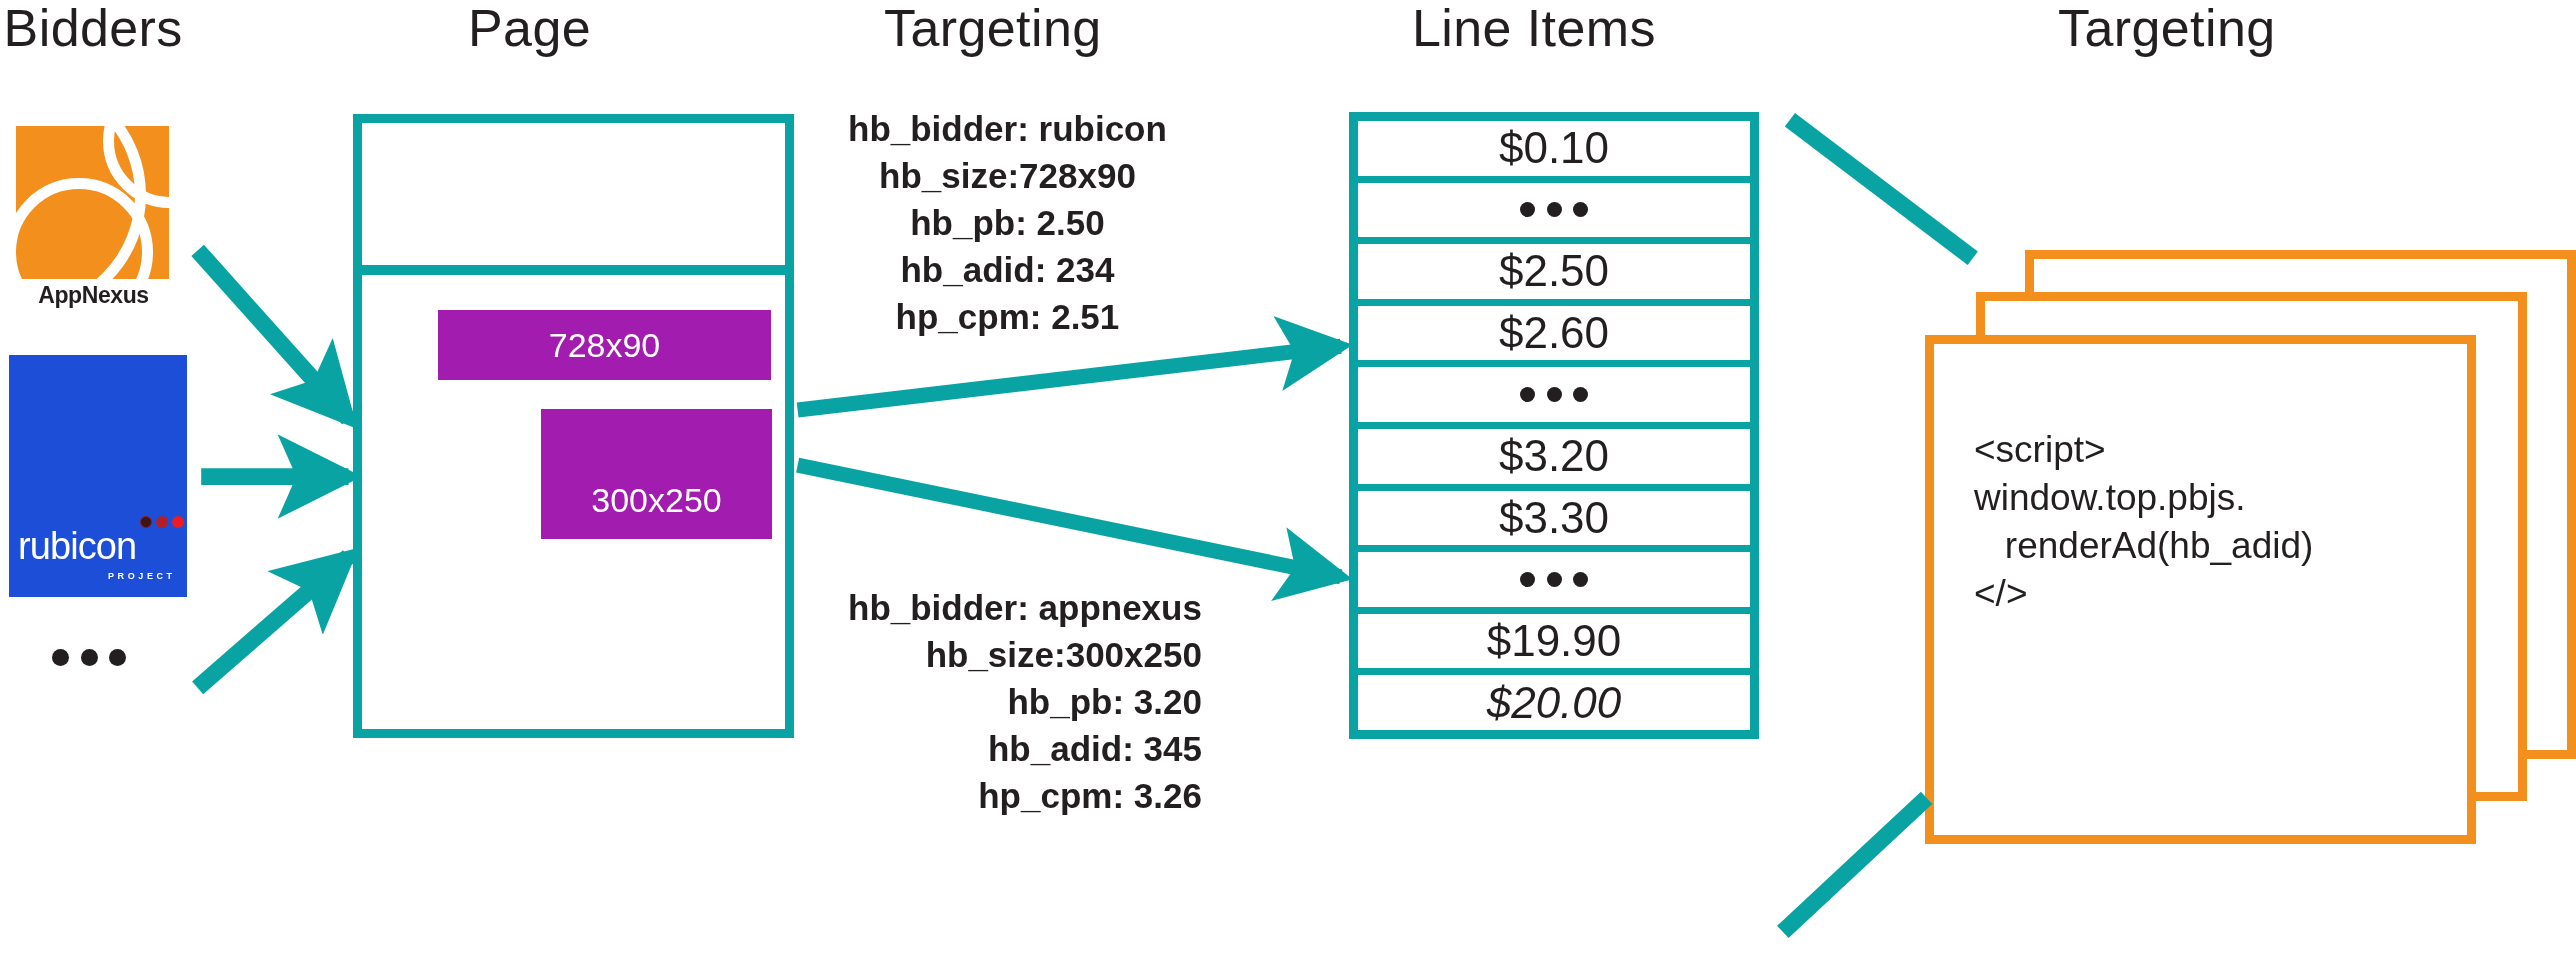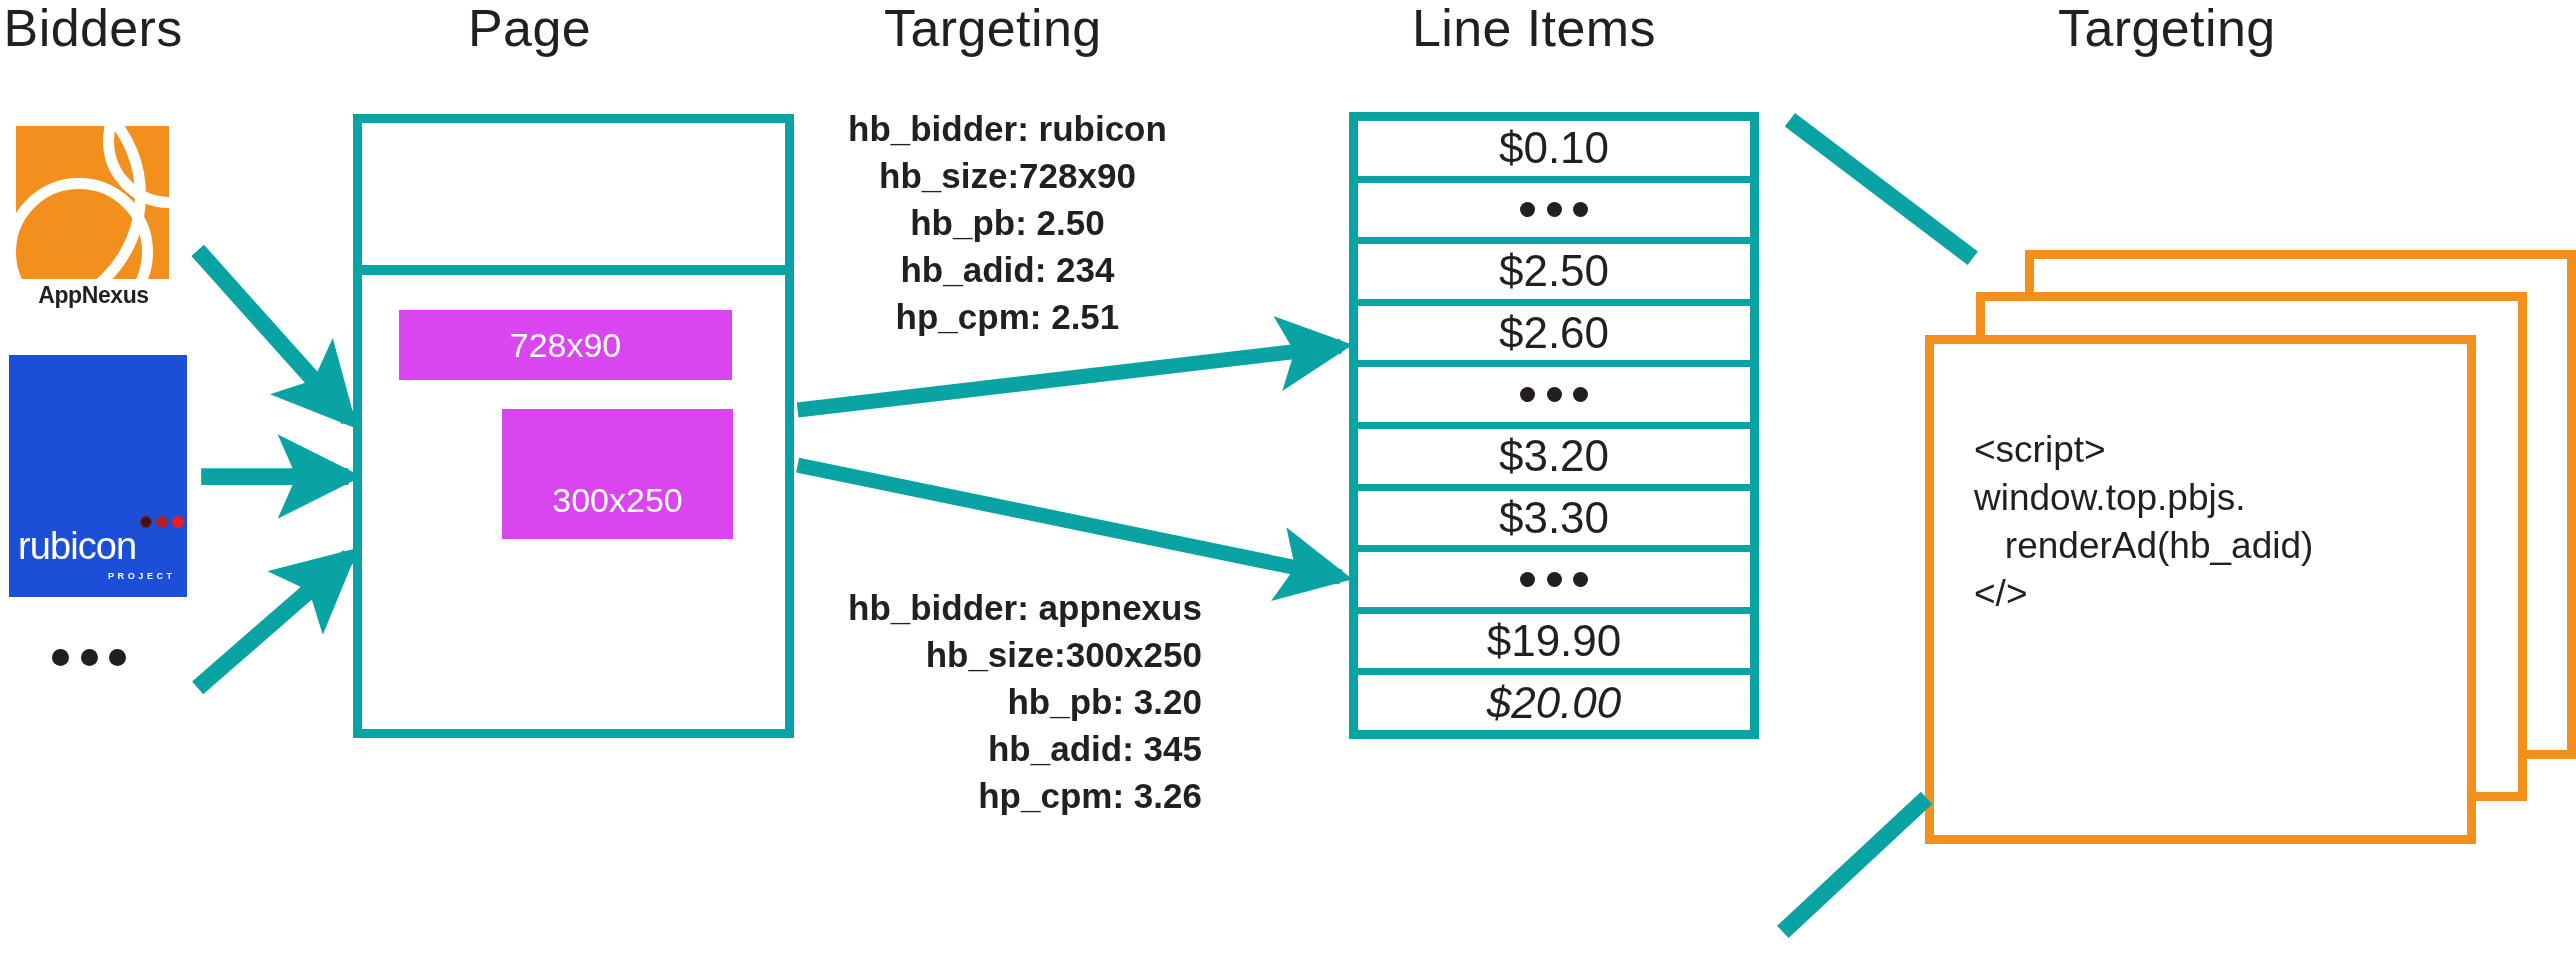--- a/index.html
+++ b/index.html
@@ -134,28 +134,29 @@
   }
   #page-header-rule {
     position: absolute;
     left: 0; right: 0;
     top: 142px;
     height: 9.8px;
     background: #0aa3a3;
   }
   .ad-slot {
     position: absolute;
-    background: #d946ef;
+    background: #a21caf;
     color: #ffffff;
     display: flex;
     align-items: center;
     justify-content: center;
     font-size: 34px;
     font-weight: 400;
     letter-spacing: 0px;
+    margin-left: 39px;
   }
   #slot-728x90 {
     left: 37px;
     top: 187px;
     width: 333px;
     height: 70px;
   }
   #slot-300x250 {
     left: 140px;
     top: 286px;

